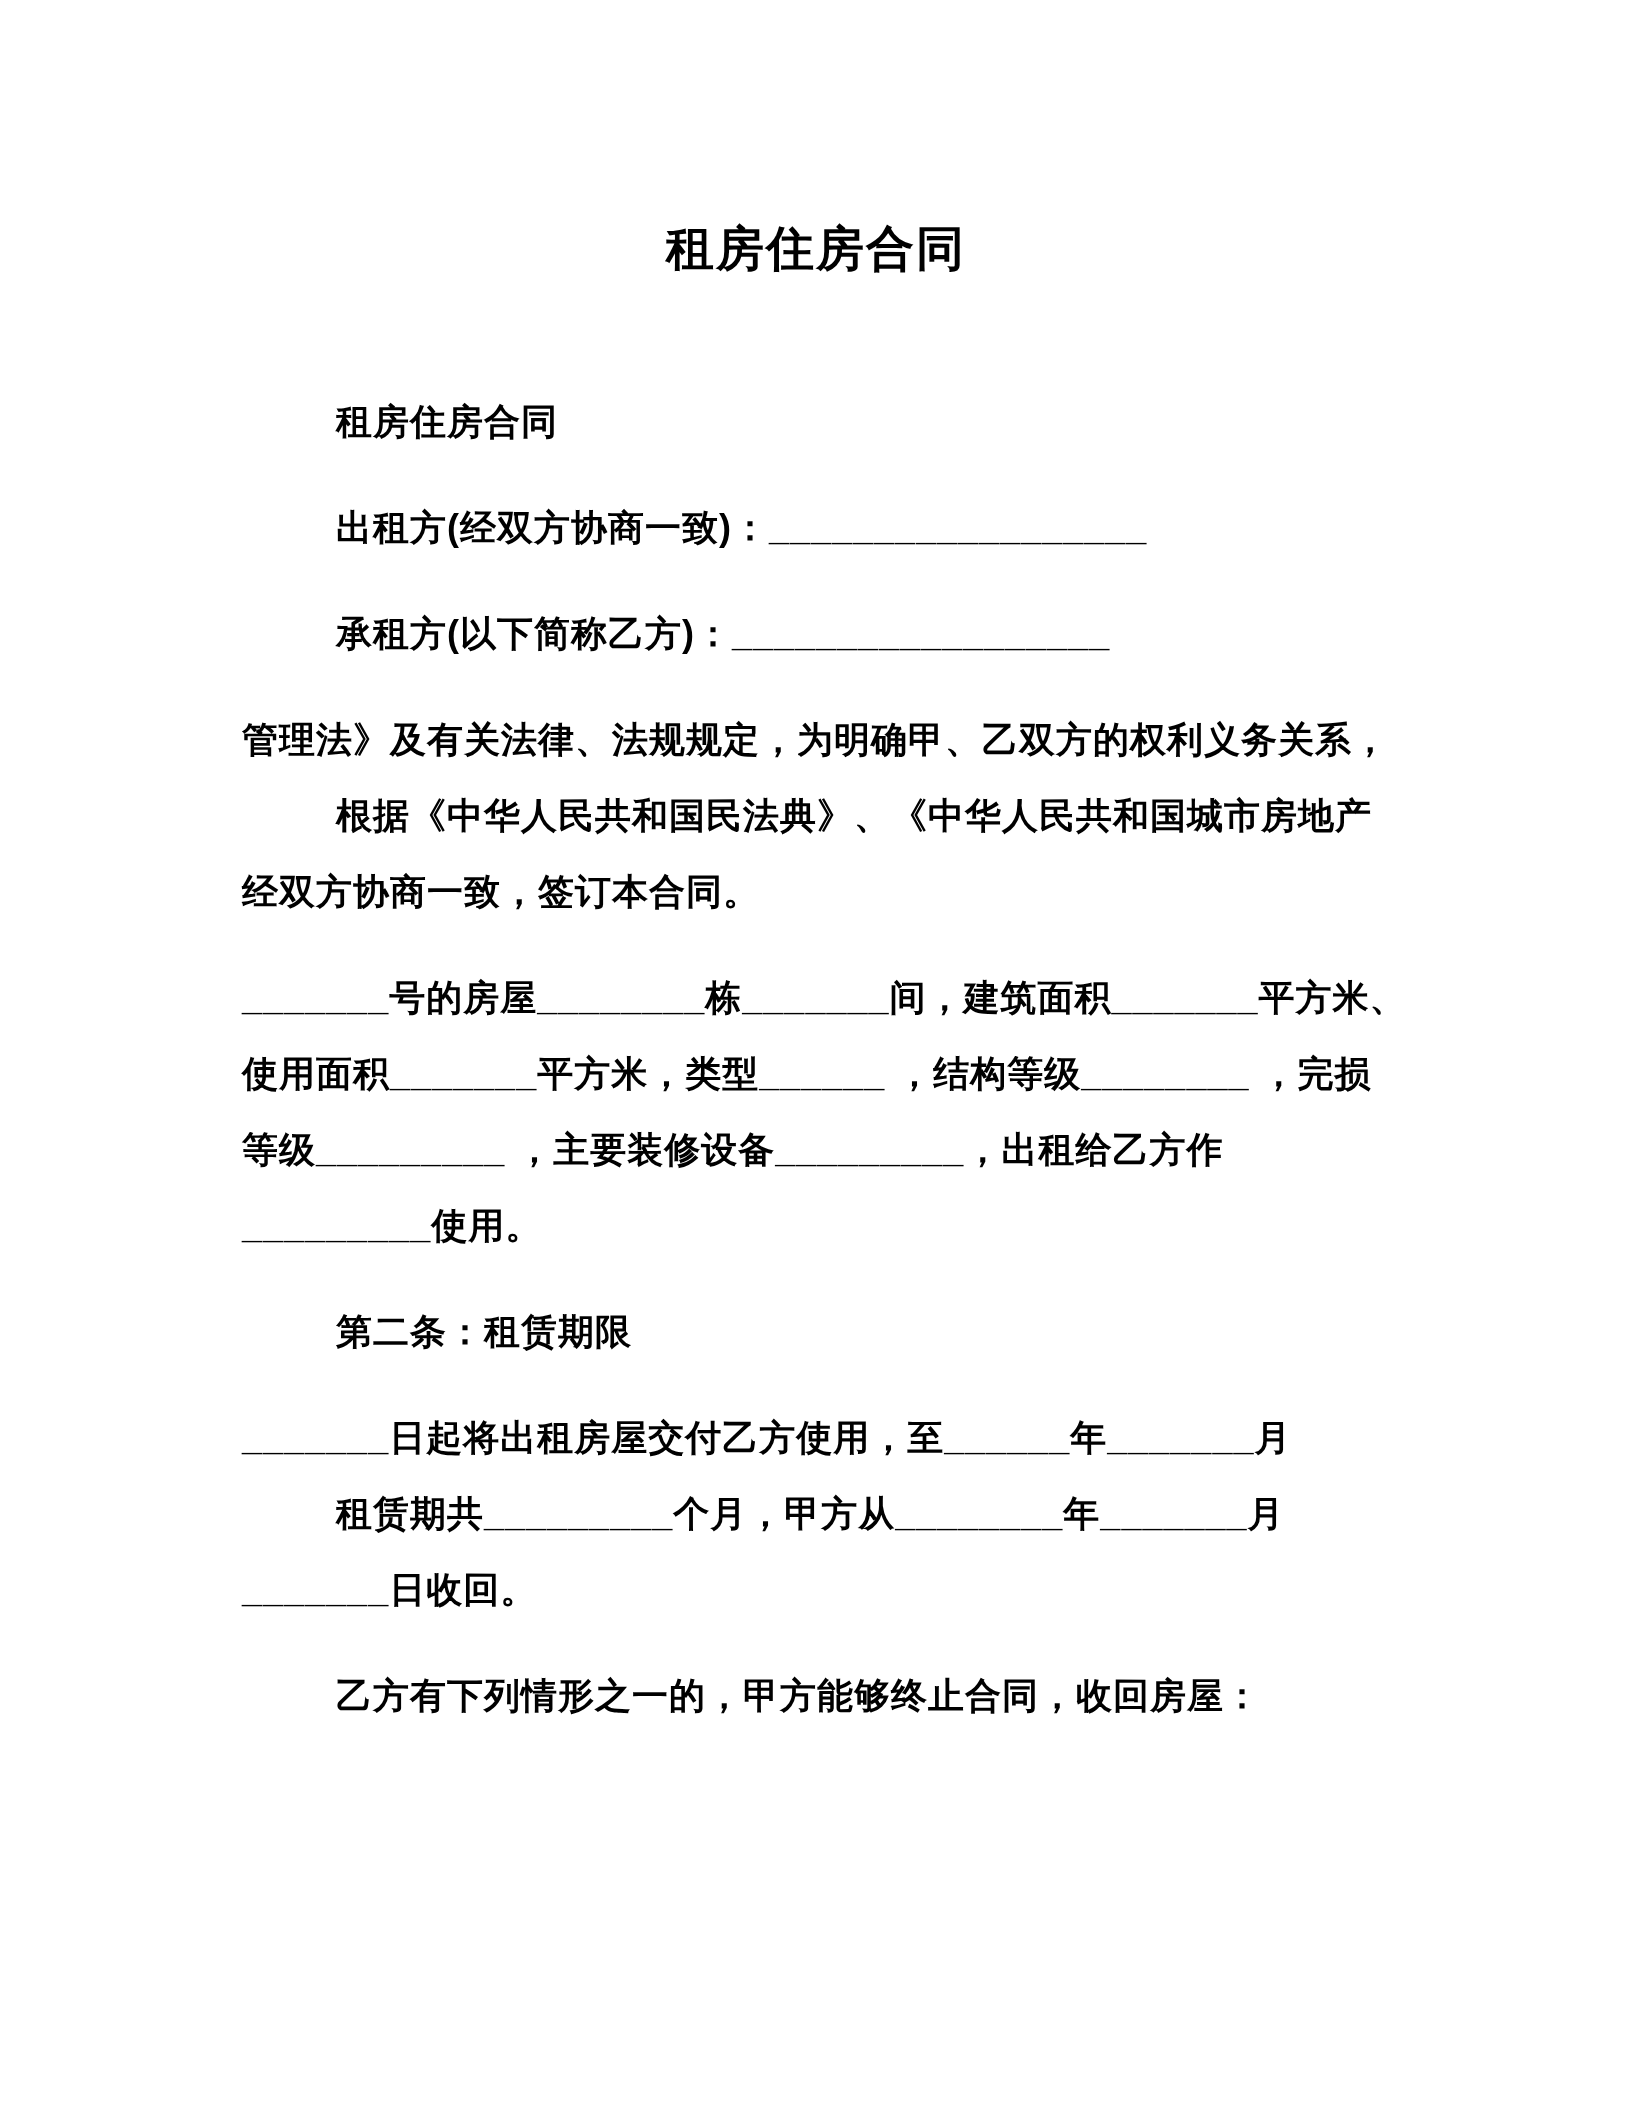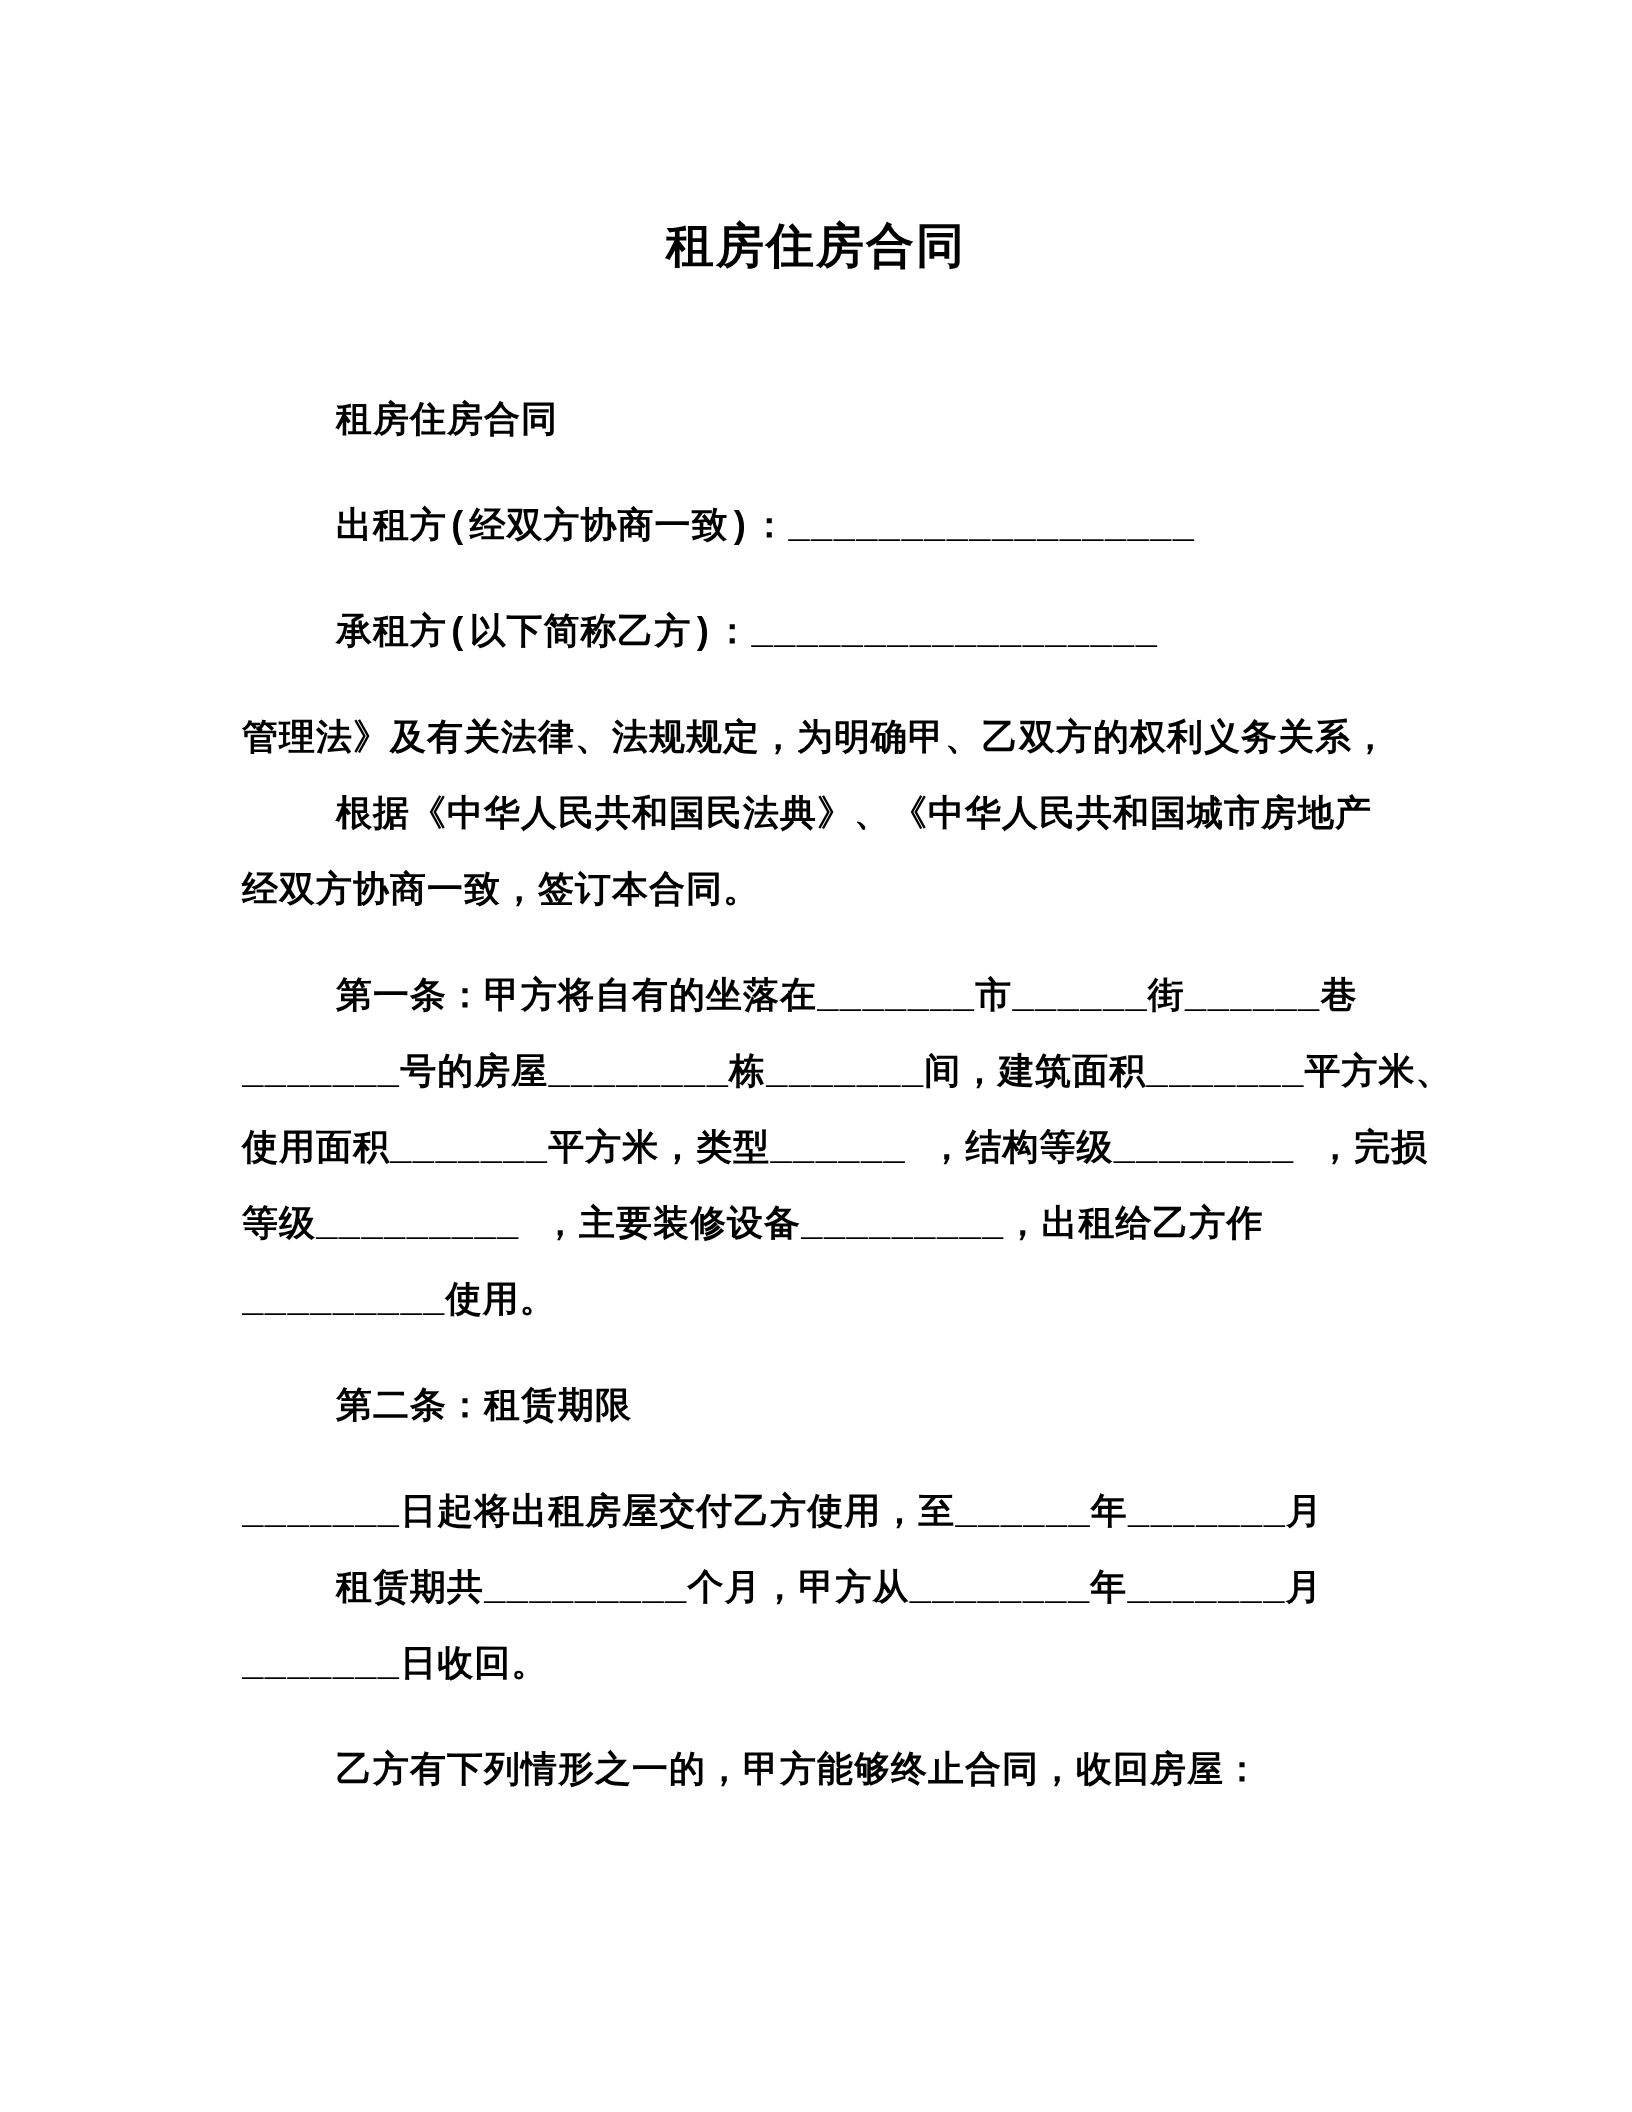--- a/index.html
+++ b/index.html
@@ -6,21 +6,21 @@
     margin: 0;
     padding: 0;
     background: #ffffff;
   }
   .page {
     position: relative;
     width: 1632px;
     height: 2112px;
     background: #ffffff;
     color: #000000;
-    font-family: Liberation Mono, monospace;
+    font-family: Liberation Sans, sans-serif;
     font-weight: 700;
     overflow: hidden;
     box-sizing: border-box;
   }
   .doc-title {
     margin: 0;
     padding-top: 222px;
     font-size: 48px;
     line-height: 54px;
     letter-spacing: 2px;
@@ -59,21 +59,20 @@
       </div>
       <div class="paragraph">
         <div class="line indent">承租方(以下简称乙方)：__________________</div>
       </div>
       <div class="paragraph">
         <div class="line">管理法》及有关法律、法规规定，为明确甲、乙双方的权利义务关系，</div>
         <div class="line indent">根据《中华人民共和国民法典》、《中华人民共和国城市房地产</div>
         <div class="line">经双方协商一致，签订本合同。</div>
       </div>
       <div class="paragraph">
-        <div class="line indent">第一条：甲方将自有的坐落在_______市______街______巷</div>
         <div class="line">_______号的房屋________栋_______间，建筑面积_______平方米、</div>
         <div class="line">使用面积_______平方米，类型______ ，结构等级________ ，完损</div>
         <div class="line">等级_________ ，主要装修设备_________，出租给乙方作</div>
         <div class="line">_________使用。</div>
       </div>
       <div class="paragraph">
         <div class="line indent">第二条：租赁期限</div>
       </div>
       <div class="paragraph">
         <div class="line">_______日起将出租房屋交付乙方使用，至______年_______月</div>

